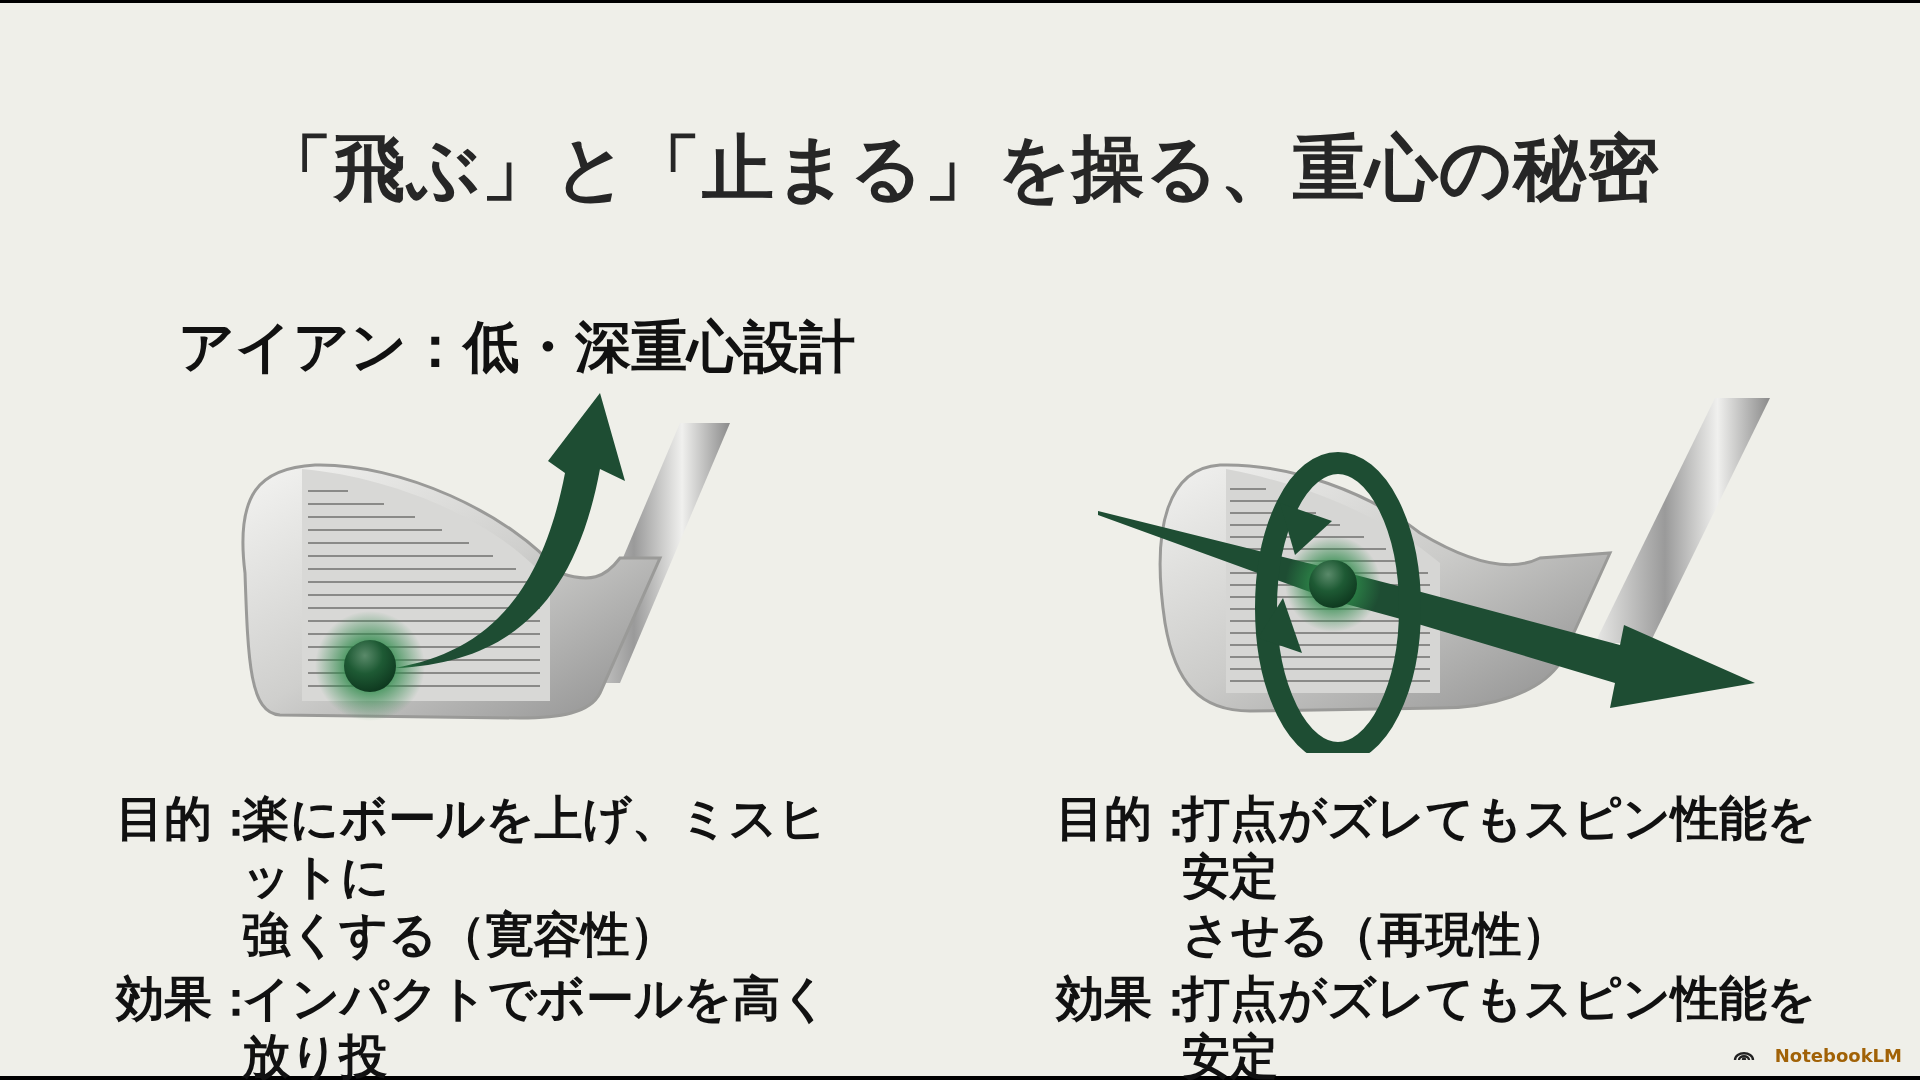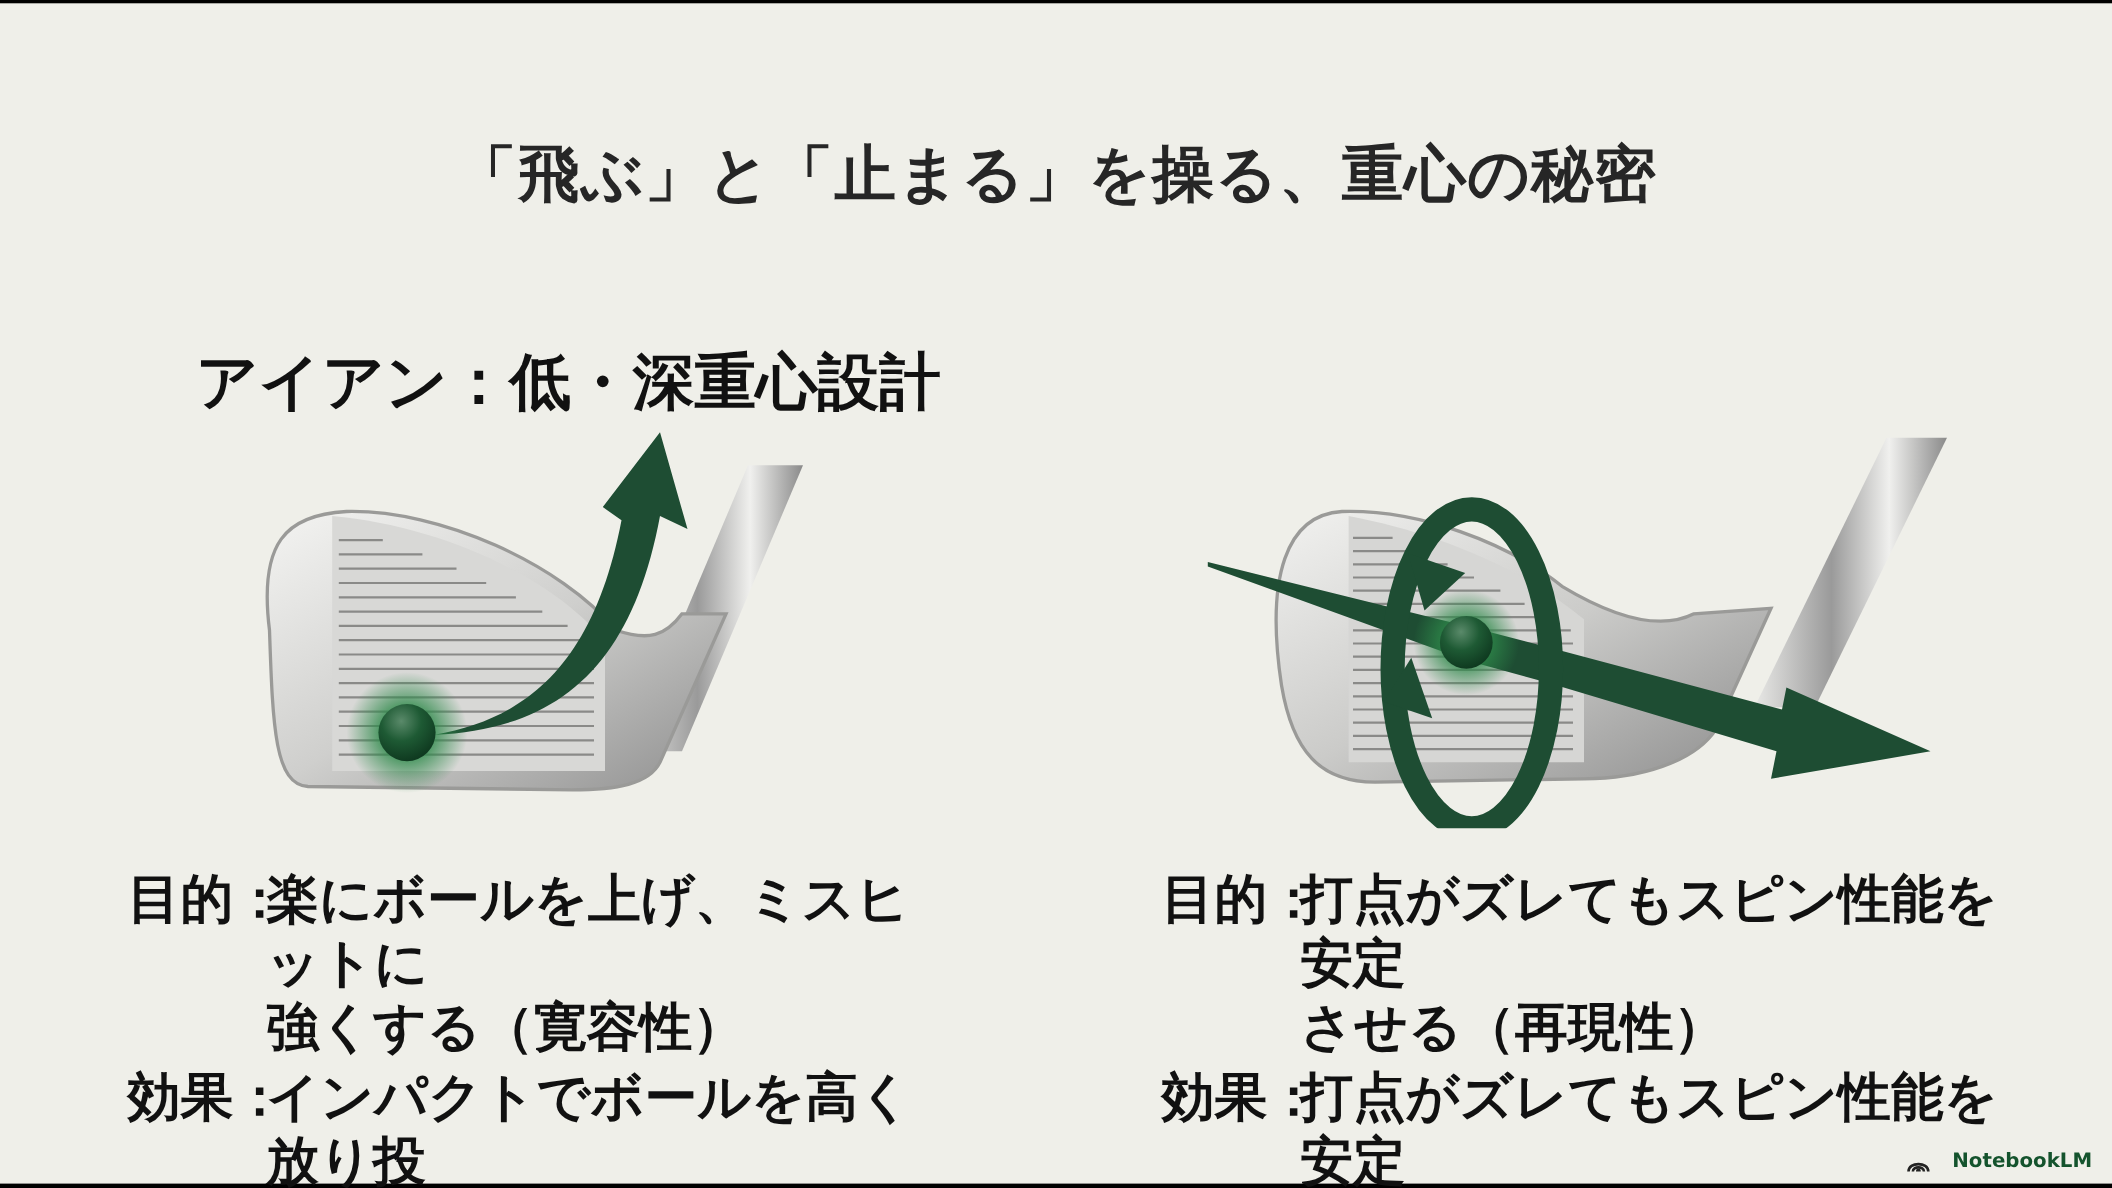--- a/index.html
+++ b/index.html
@@ -5,21 +5,21 @@
     * { margin: 0; padding: 0; box-sizing: border-box; }
     html, body { width: 1920px; height: 1080px; overflow: hidden; background: #000; }
     .slide {
       position: absolute; left: 0; top: 3px; width: 1920px; height: 1073px;
       background: #efefe9;
       font-family: "DejaVu Sans", "Liberation Sans", sans-serif;
       color: #1c1c1c;
     }
     .title {
       position: absolute; left: 0; top: 118px; width: 1920px; text-align: center;
-      font-size: 56px; font-weight: bold; letter-spacing: 1px; color: #262626;
+      font-size: 72px; font-weight: bold; letter-spacing: 1px; color: #262626;
     }
     .col-heading {
       position: absolute; top: 278px; font-size: 56px; font-weight: bold; color: #111;
       white-space: nowrap;
       margin-top: 29px;
     }
     .col-heading.left { left: 178px; }
     .col-heading.right { left: 1158px; }
     .illus { position: absolute; }
     .illus.left { left: 220px; top: 380px; width: 600px; height: 350px; }
@@ -27,22 +27,22 @@
     .desc { position: absolute; font-size: 48px; font-weight: bold; color: #111; line-height: 58px; }
     .desc.left { left: 116px; top: 786px; }
     .desc.right { left: 1056px; top: 786px; }
     .desc-row { display: flex; margin-bottom: 6px; }
     .desc-label { white-space: nowrap; }
     .desc-colon { width: 30px; text-align: center; }
     .desc-text { white-space: pre-line; }
     .desc.left .desc-text { width: 600px; }
     .desc.right .desc-text { width: 640px; }
     .brand {
-      position: absolute; right: 18px; bottom: 10px; display: flex; align-items: flex-end; gap: 20px;
-      font-size: 18px; font-weight: bold; color: #14532d;
+      position: absolute; right: 18px; bottom: 10px; display: flex; align-items: flex-start; gap: 20px;
+      font-size: 18px; font-weight: bold; color: #a16207;
     }
     .brand svg { width: 22px; height: 16px; }
   </style>
 </head>
 <body>
 
 <div class="slide">
   <div class="title">「飛ぶ」と「止まる」を操る、重心の秘密</div>
 
   <div class="col-heading left">アイアン：低・深重心設計</div>

